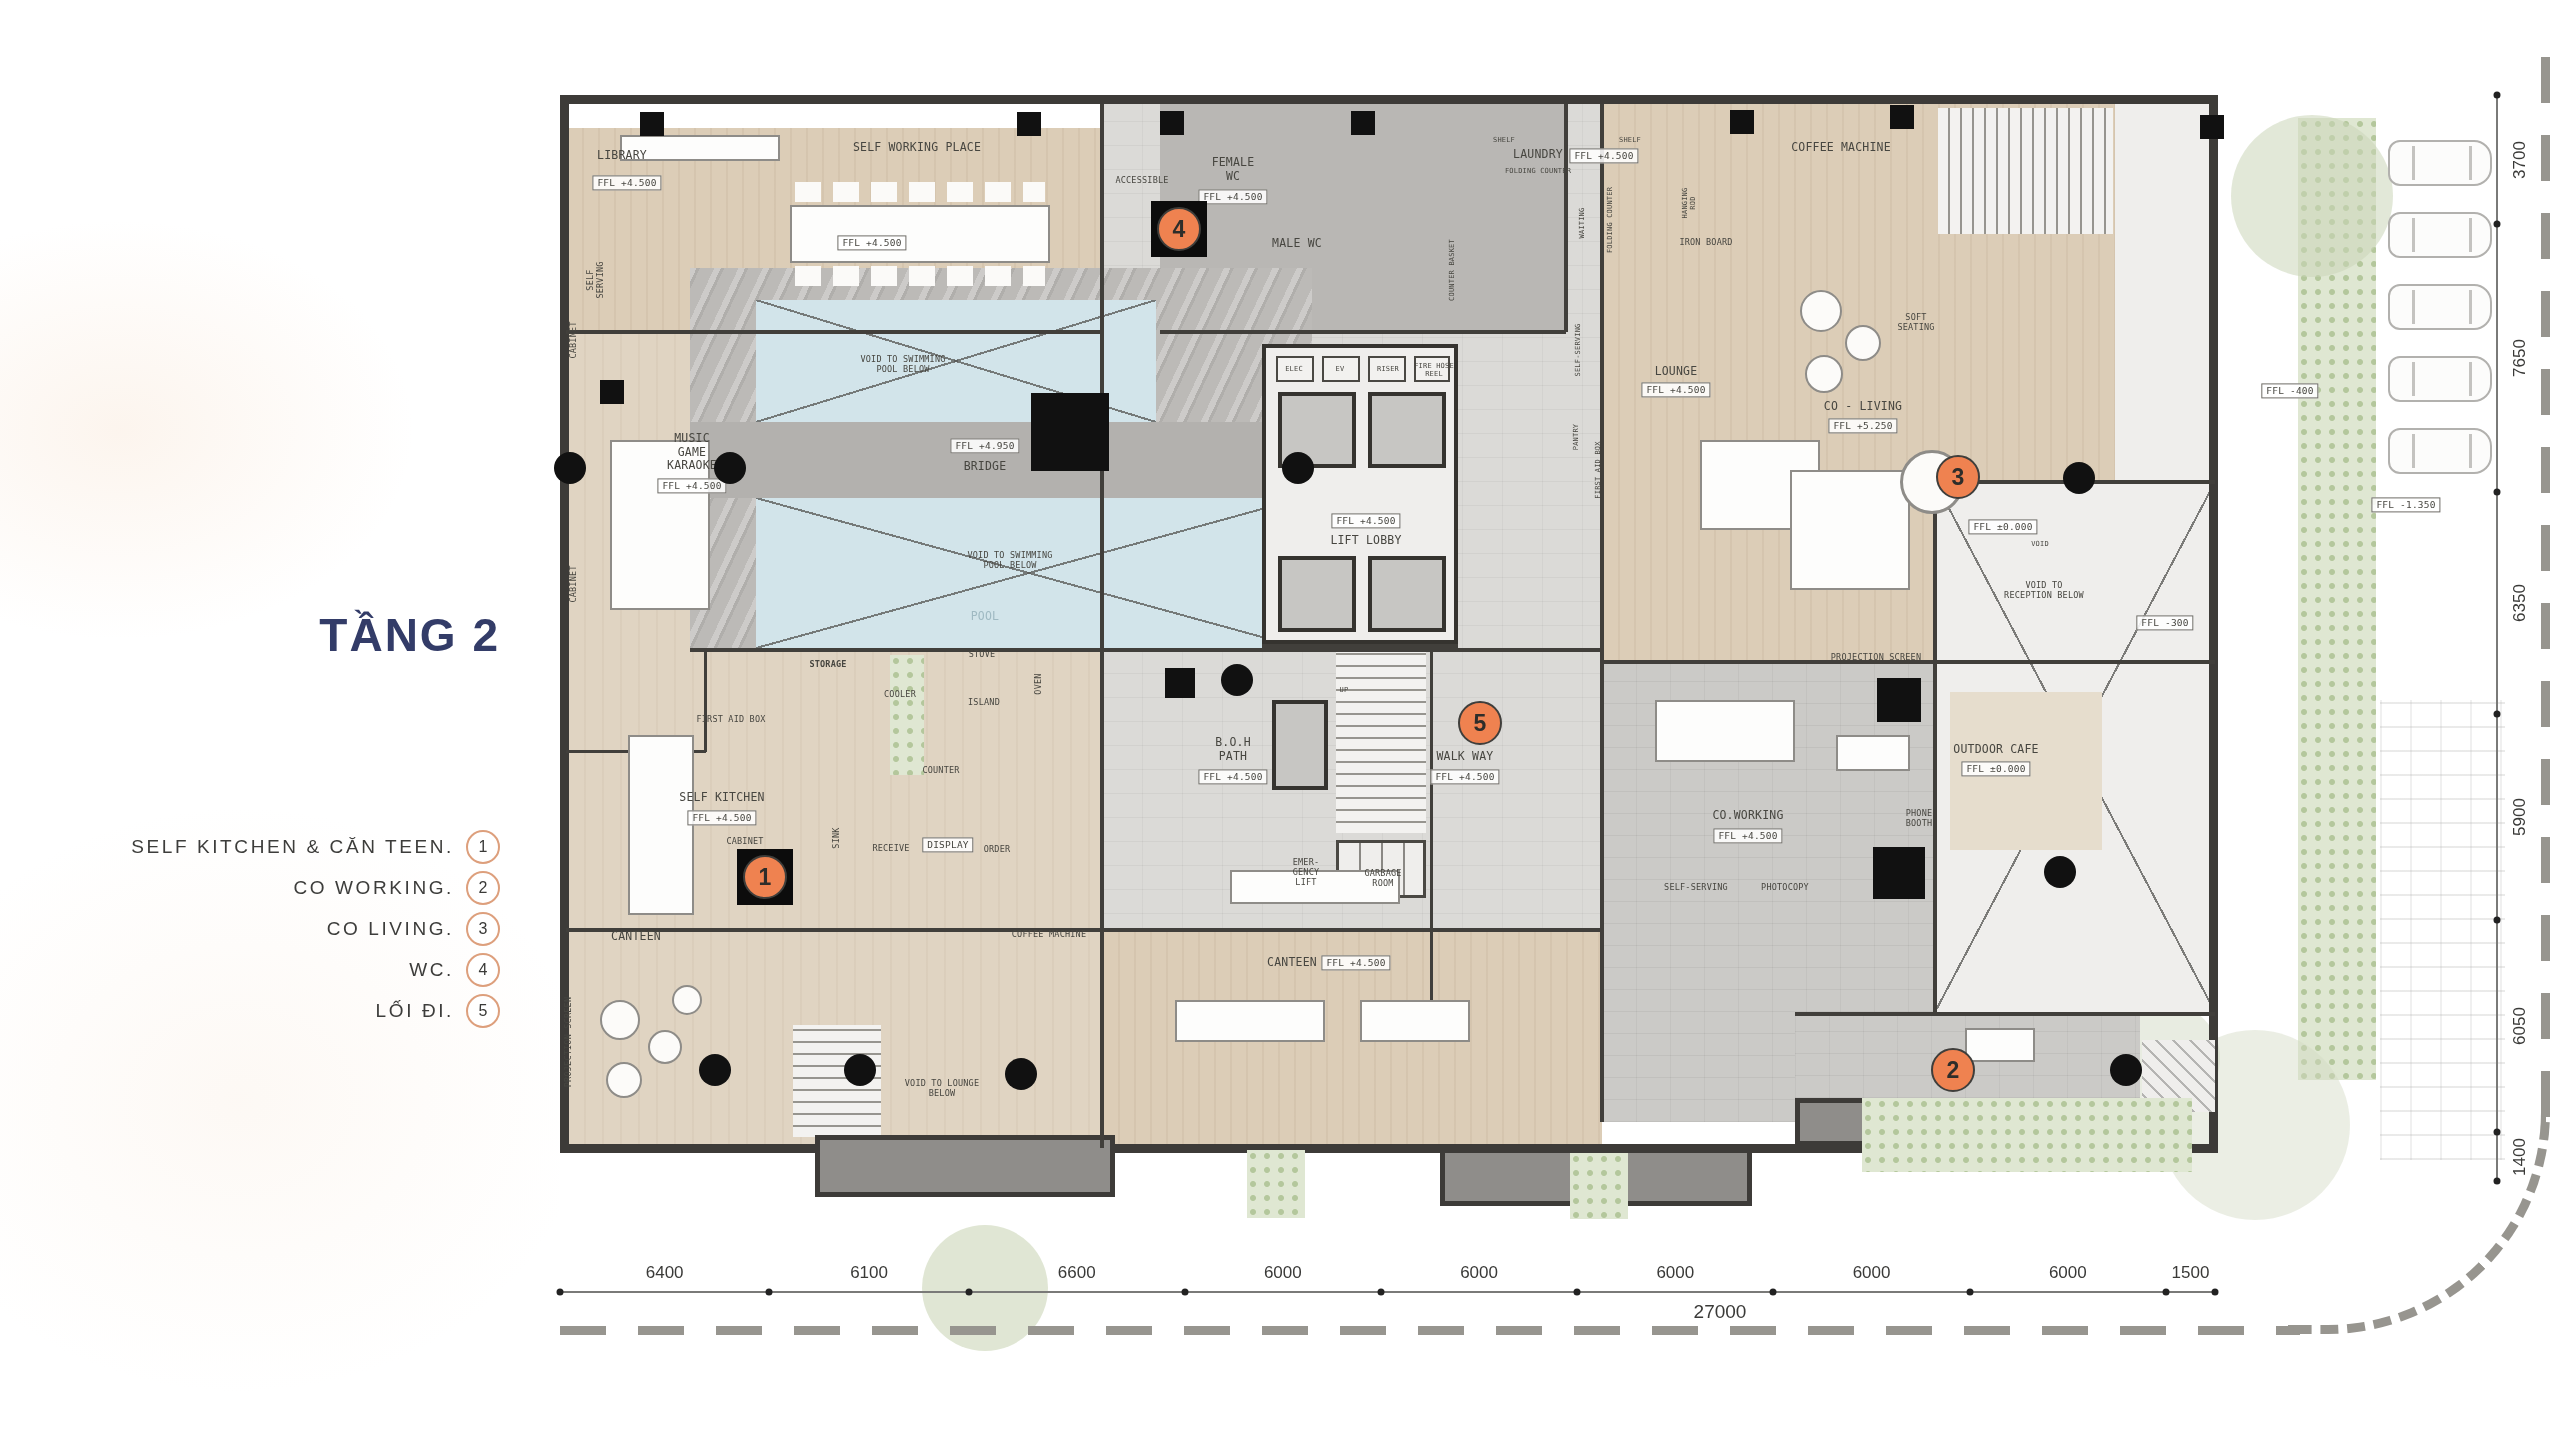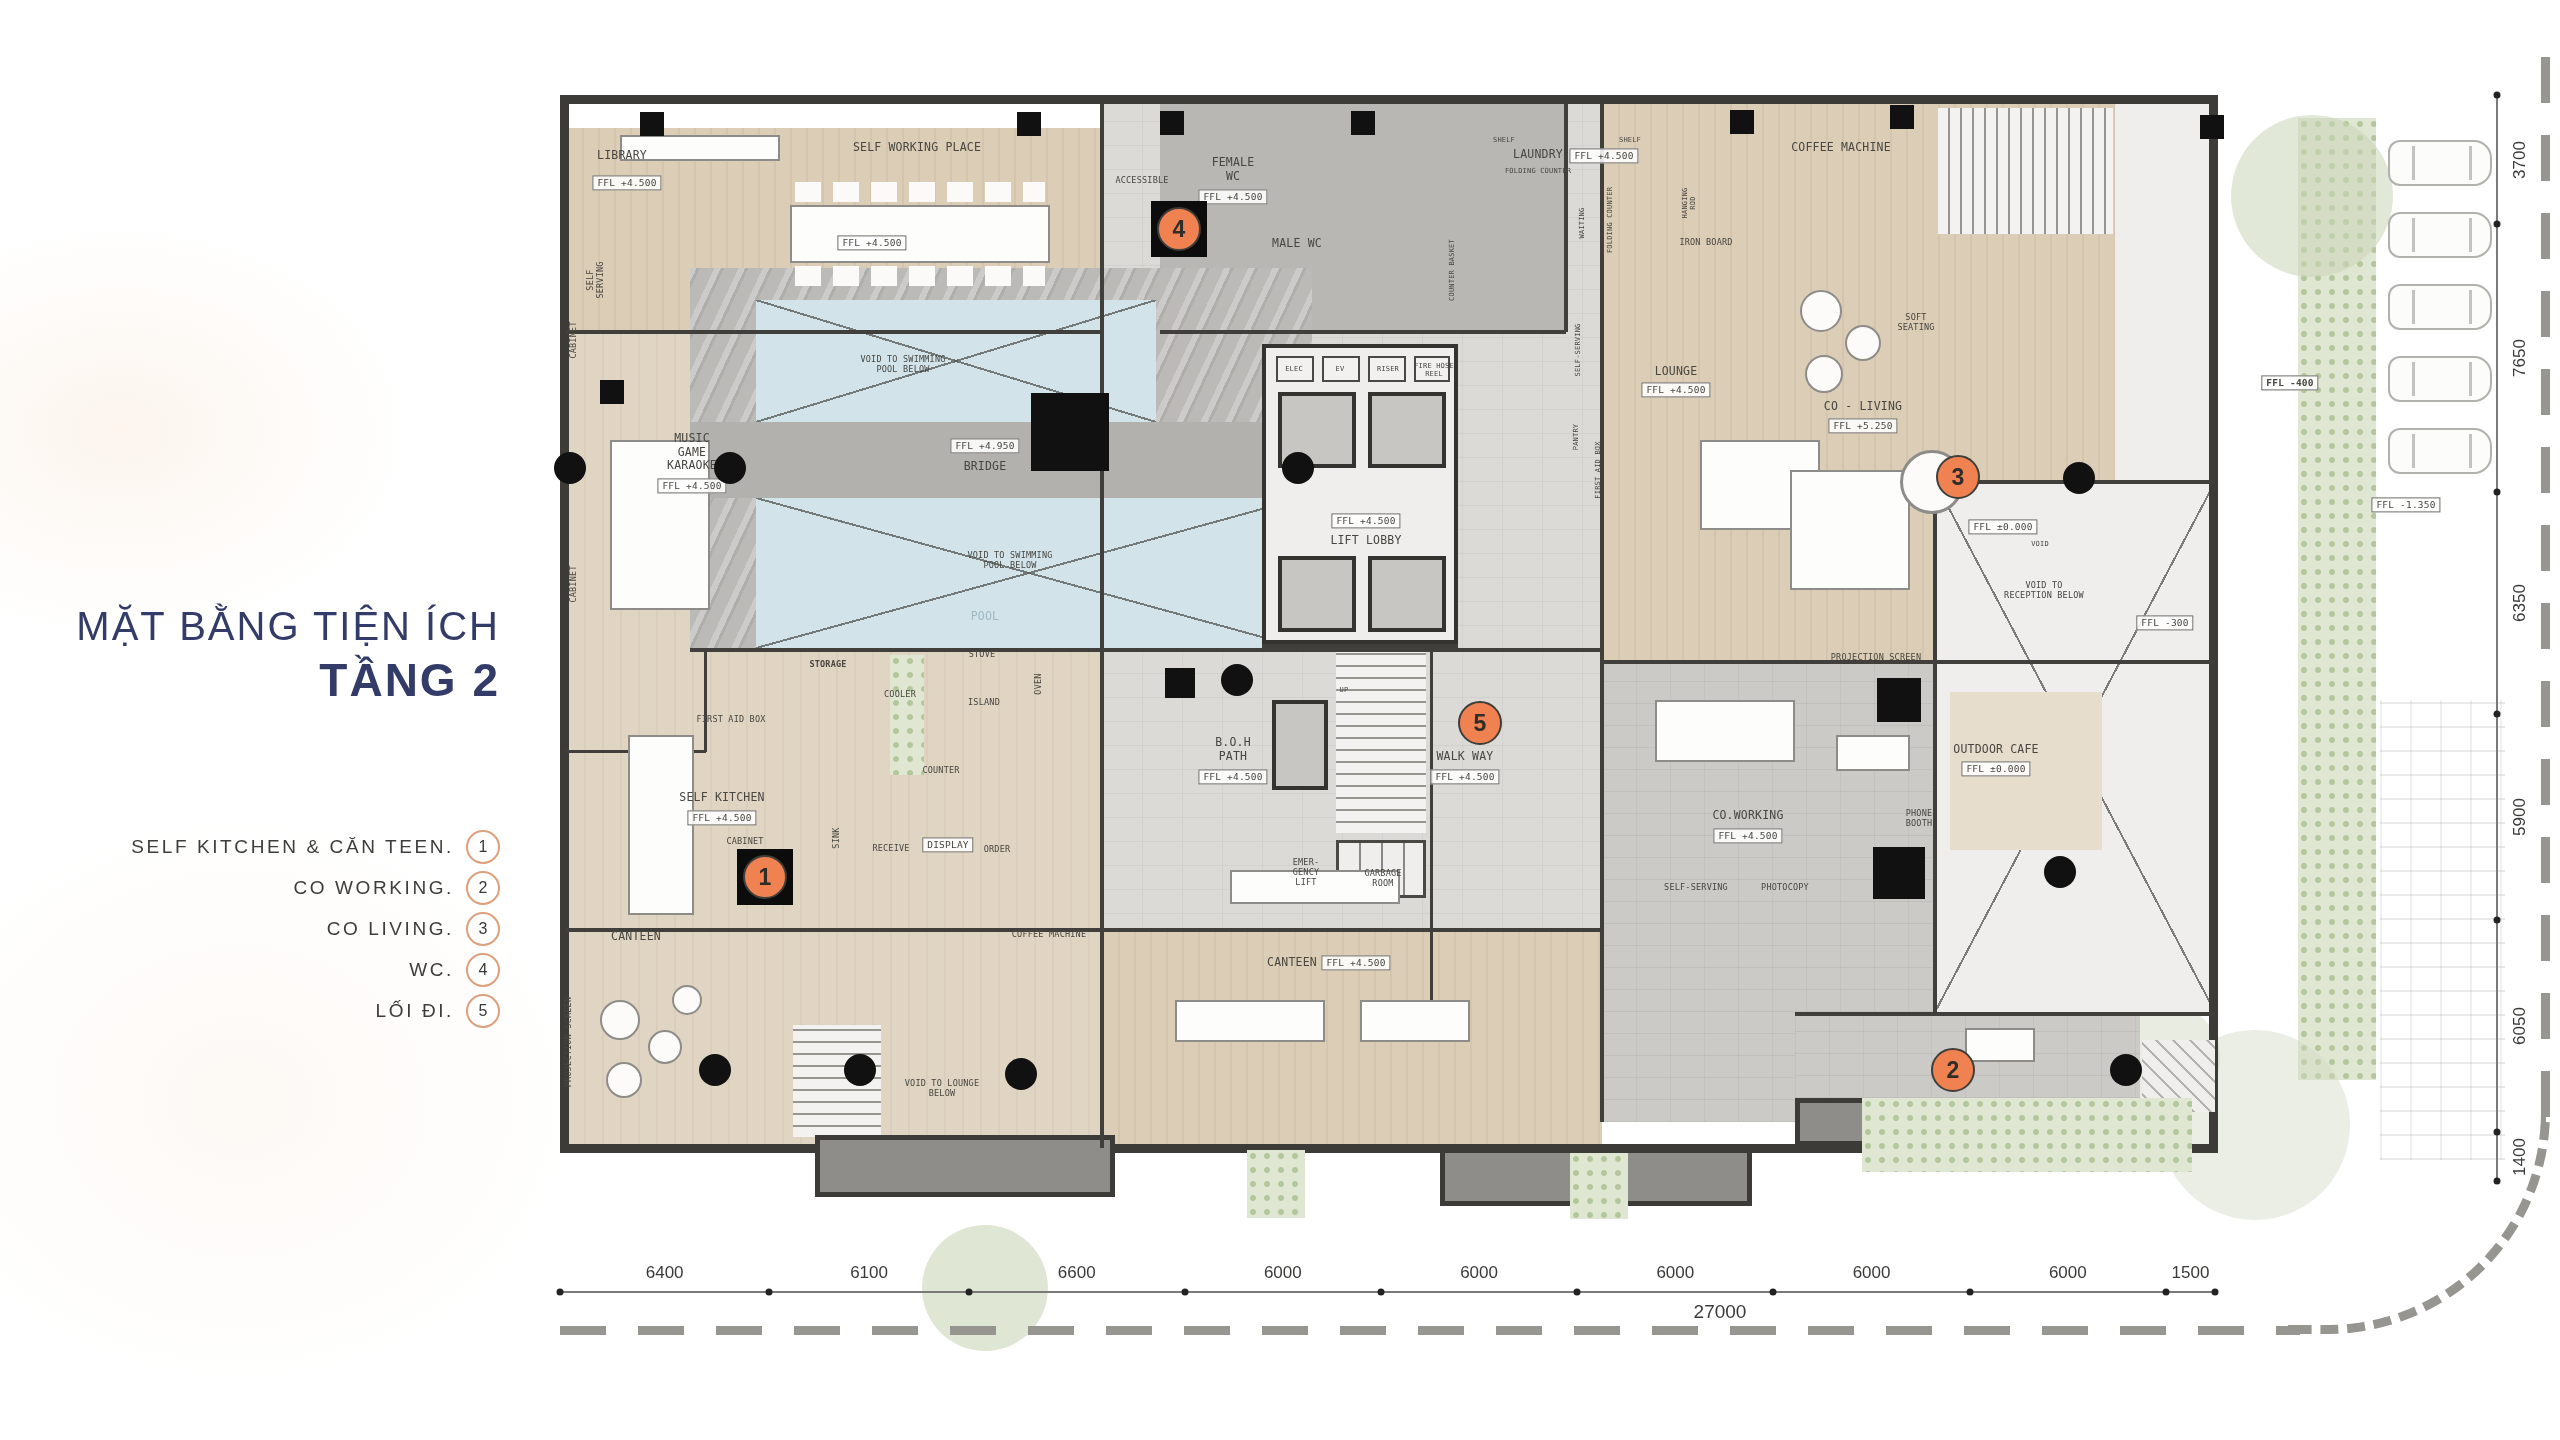--- a/index.html
+++ b/index.html
@@ -83,21 +83,20 @@
   .car:after{content:"";position:absolute;right:18px;top:4px;width:3px;height:34px;background:#c4c3c0;}
   .moto{position:absolute;background-image:repeating-linear-gradient(0deg, rgba(140,140,138,.30) 0 2px, transparent 2px 24px),
         repeating-linear-gradient(90deg, rgba(140,140,138,.22) 0 2px, transparent 2px 30px);opacity:.6;}
 </style>
 </head>
 <body>
 
 <div id="marble"></div>
 
 <div id="title">
-  <div class="t1">MẶT BẰNG TIỆN ÍCH</div>
   <div class="t2">TẦNG 2</div>
 </div>
 <div id="legend">
     <div class="leg-row">
       <span class="leg-label">SELF KITCHEN &amp; CĂN TEEN.</span>
       <span class="leg-circle">1</span>
     </div>
     <div class="leg-row">
       <span class="leg-label">CO WORKING.</span>
       <span class="leg-circle">2</span>
@@ -309,21 +308,21 @@
 RECEPTION BELOW</div>
     <div class="lbl box" style="left: 2165px; top: 623px;">FFL  -300</div>
     <div class="lbl" style="left: 1748px; top: 816px;">CO.WORKING</div>
     <div class="lbl box" style="left: 1748px; top: 836px;">FFL  +4.500</div>
     <div class="lbl sm" style="left: 1696px; top: 887px;">SELF-SERVING</div>
     <div class="lbl sm" style="left: 1785px; top: 887px;">PHOTOCOPY</div>
     <div class="lbl sm" style="left: 1919px; top: 818px;">PHONE
 BOOTH</div>
     <div class="lbl" style="left: 1996px; top: 750px;">OUTDOOR CAFE</div>
     <div class="lbl box" style="left: 1996px; top: 769px;">FFL  ±0.000</div>
-    <div class="lbl box" style="left: 2290px; top: 383px; font-weight: bold;">FFL  -400</div>
+    <div class="lbl box" style="left: 2290px; top: 391px;">FFL  -400</div>
     <div class="lbl box" style="left: 2406px; top: 505px;">FFL  -1.350</div>
     <div class="col" style="width: 24px; height: 24px; left: 652px; top: 124px;"></div>
     <div class="col" style="width: 24px; height: 24px; left: 1029px; top: 124px;"></div>
     <div class="col" style="width: 24px; height: 24px; left: 1172px; top: 123px;"></div>
     <div class="col" style="width: 24px; height: 24px; left: 1363px; top: 123px;"></div>
     <div class="col" style="width: 24px; height: 24px; left: 1742px; top: 122px;"></div>
     <div class="col" style="width: 24px; height: 24px; left: 1902px; top: 117px;"></div>
     <div class="col" style="width: 24px; height: 24px; left: 2212px; top: 127px;"></div>
     <div class="col" style="width: 78px; height: 78px; left: 1070px; top: 432px;"></div>
     <div class="col" style="width: 24px; height: 24px; left: 612px; top: 392px;"></div>

